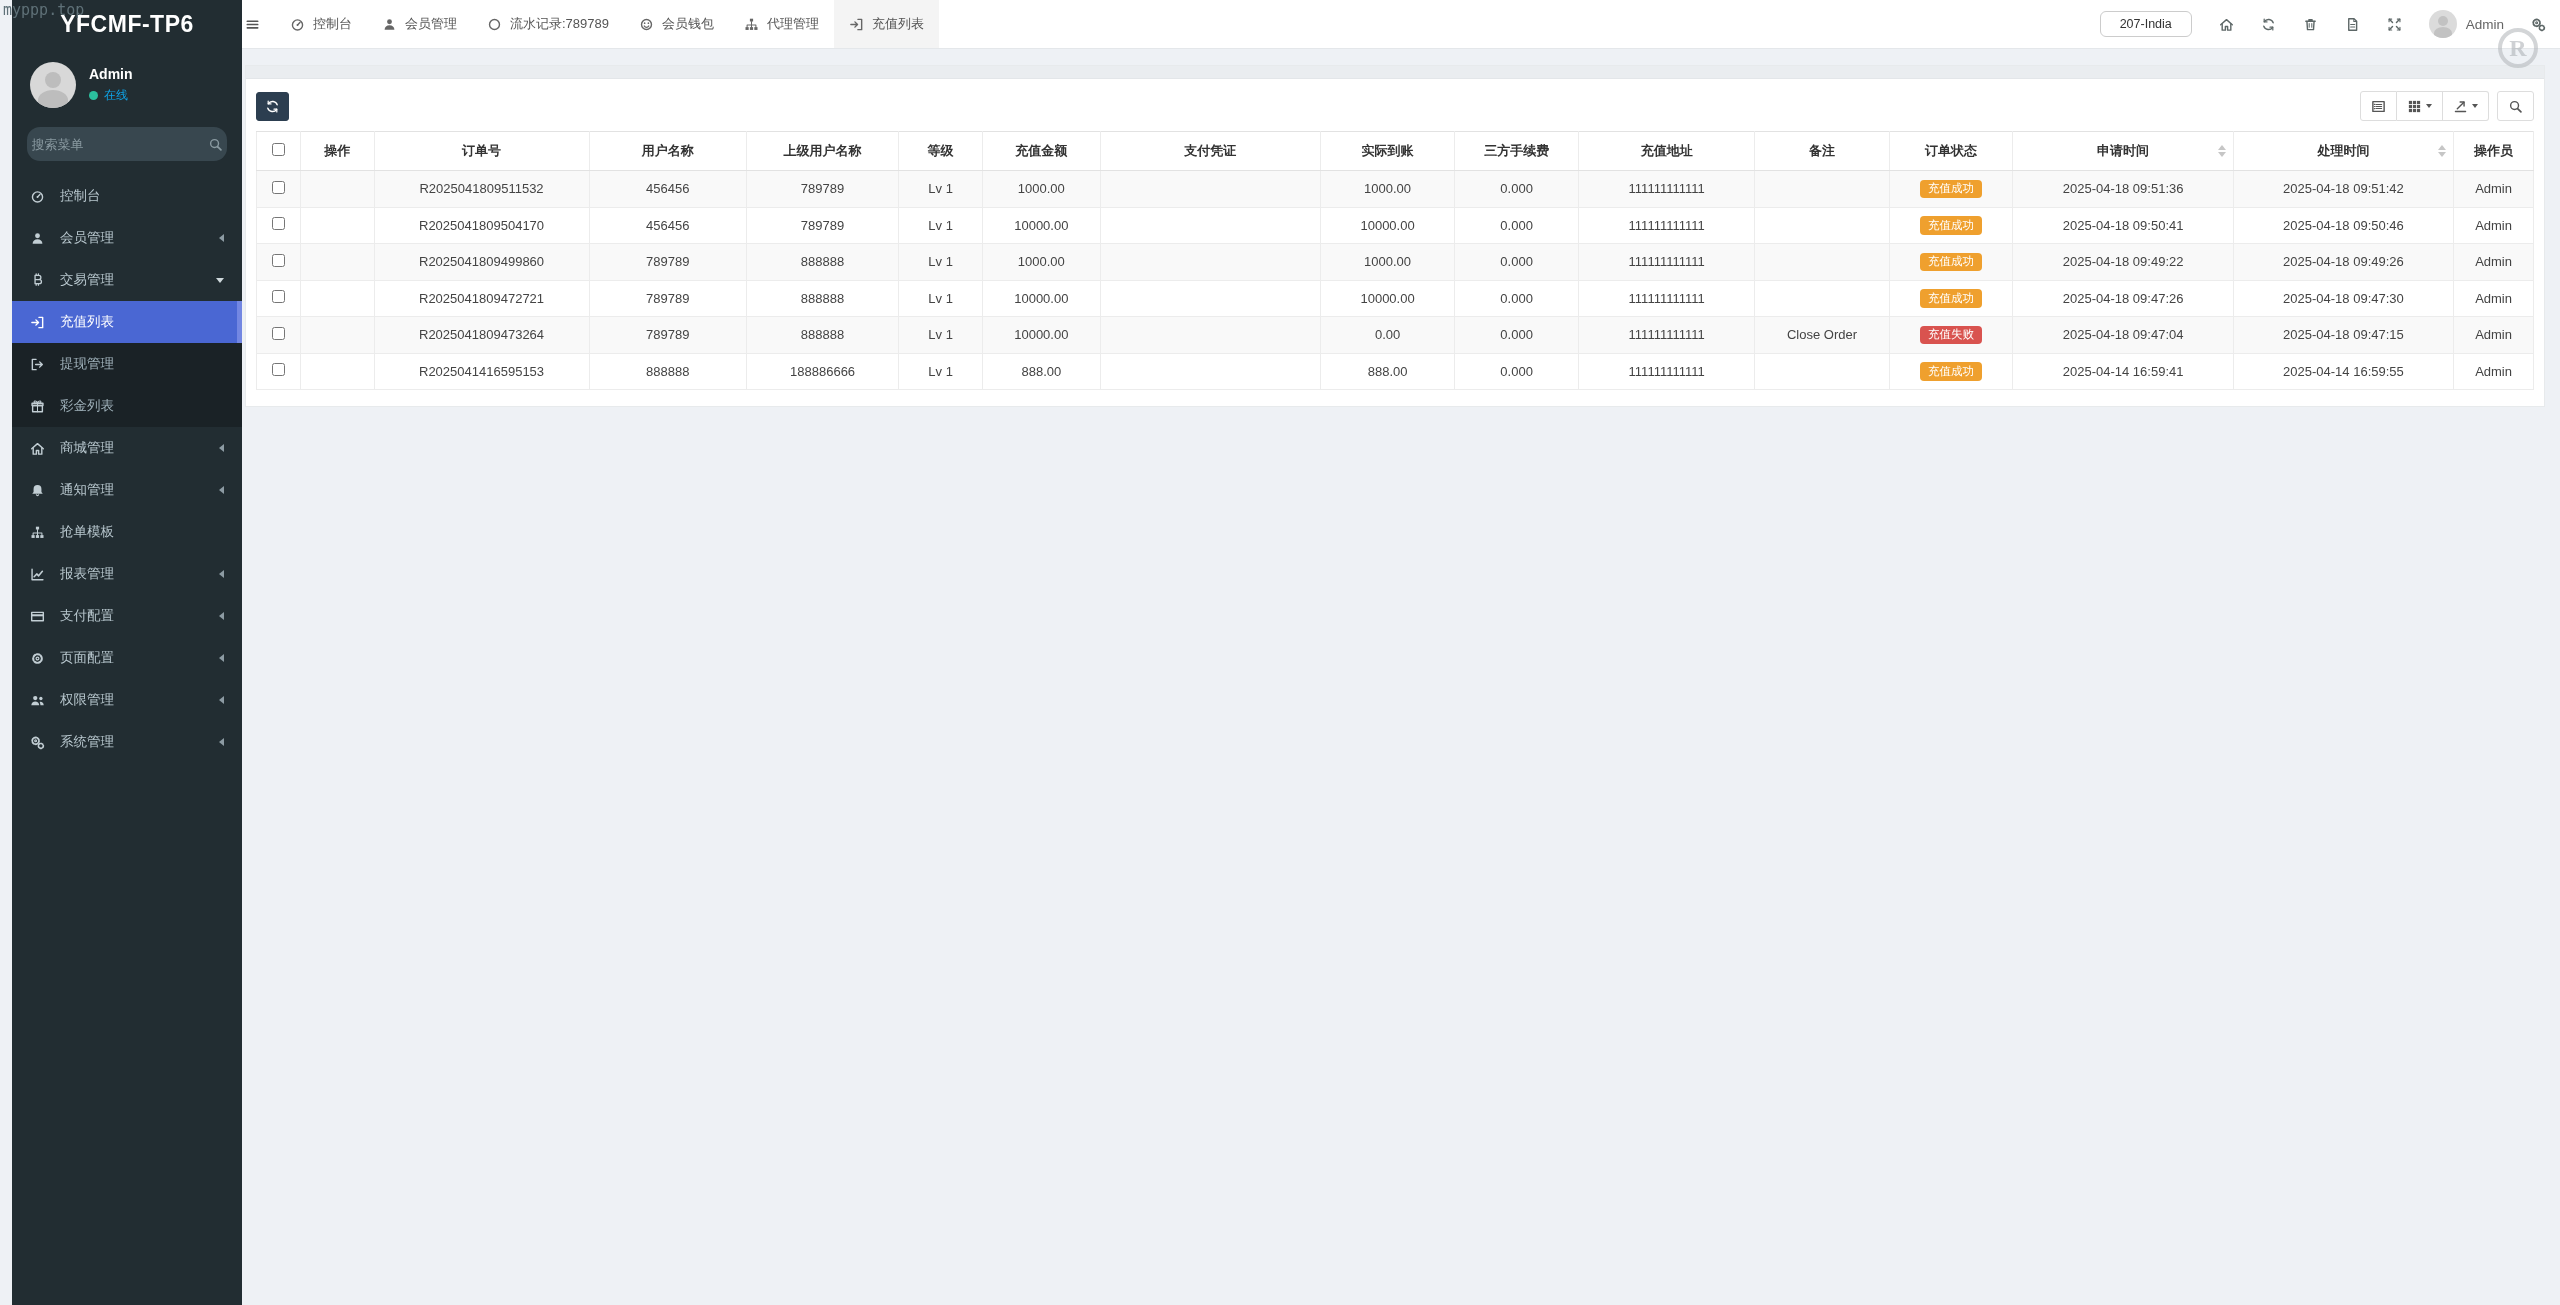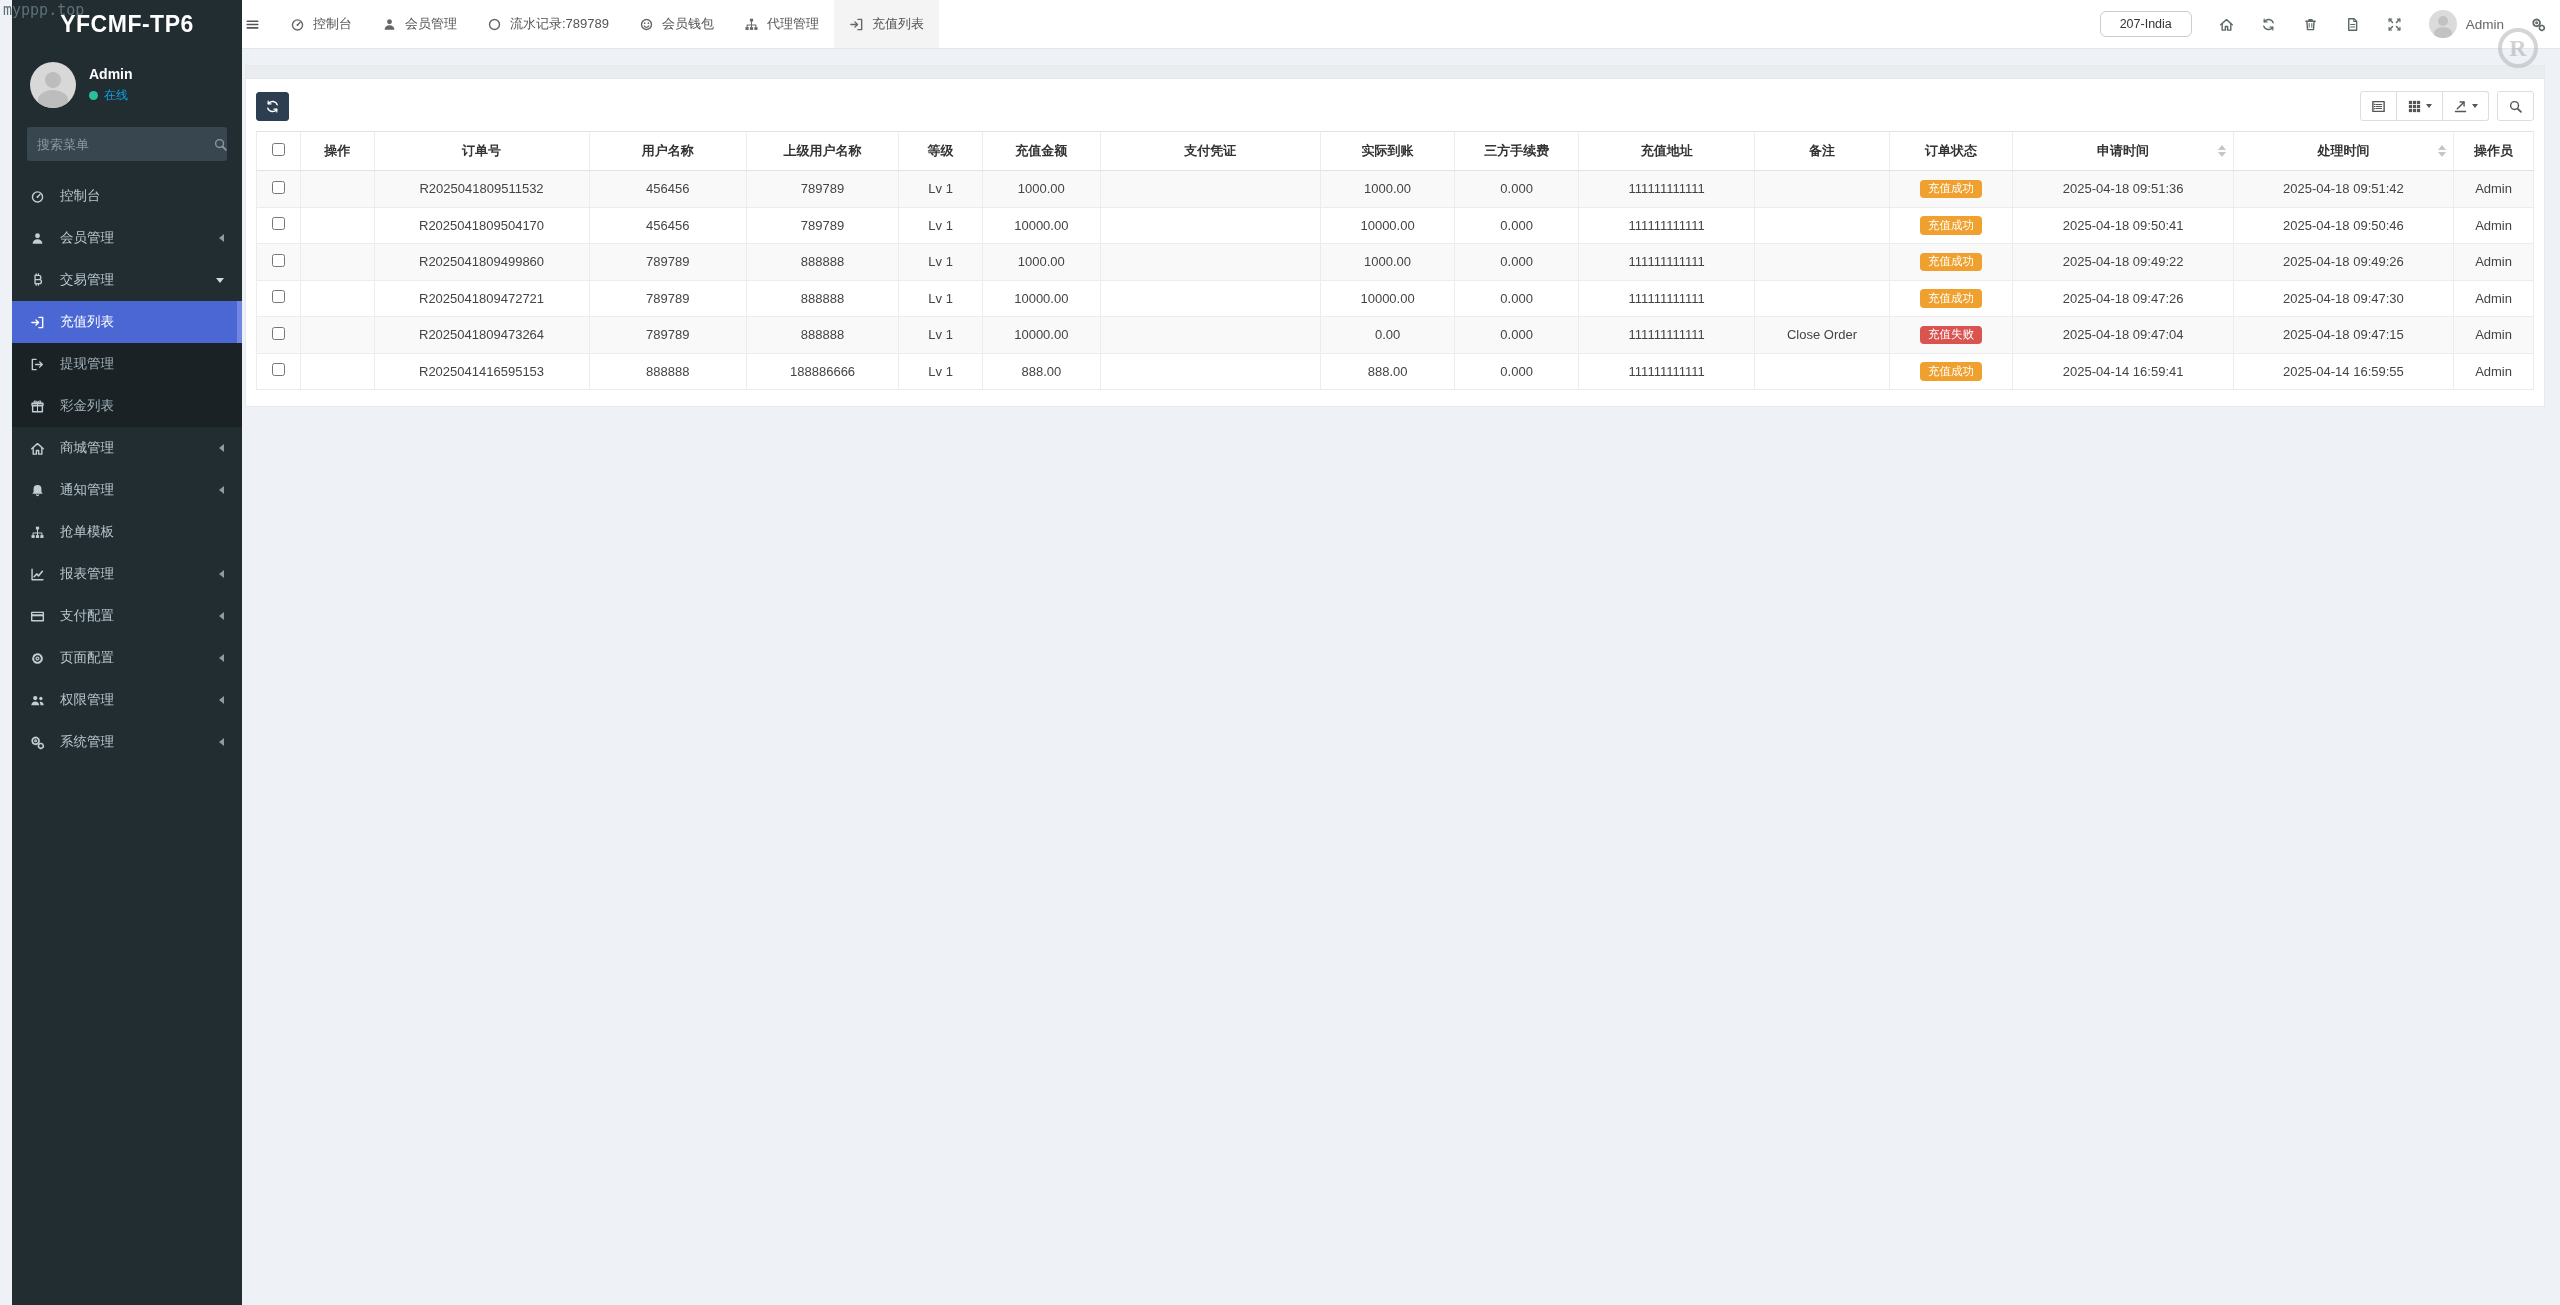--- a/index.html
+++ b/index.html
@@ -9,21 +9,21 @@
   
   .sidebar { position:absolute; left:12px; top:0; bottom:0; width:230px; background:#222d32; z-index:10; }
   .logo { height:49px; display:flex; align-items:center; justify-content:center; color:#fff; font-size:23px; font-weight:bold; letter-spacing:.5px; }
   .user-panel { display:flex; align-items:center; gap:13px; padding:13px 18px 11px; }
   .avatar-lg { width:46px; height:46px; border-radius:50%; background:#d8d8d8; position:relative; overflow:hidden; flex:0 0 auto; }
   .avatar-lg::before { content:""; position:absolute; left:50%; top:10px; width:16px; height:16px; margin-left:-8px; border-radius:50%; background:#bdbdbd; }
   .avatar-lg::after { content:""; position:absolute; left:50%; top:28px; width:30px; height:20px; margin-left:-15px; border-radius:50% 50% 0 0; background:#bdbdbd; }
   .user-meta .uname { color:#fff; font-weight:bold; font-size:14px; margin-bottom:5px; }
   .ustatus { color:#0ea5e9; font-size:12px; display:flex; align-items:center; gap:6px; }
   .dot { width:9px; height:9px; border-radius:50%; background:#2bbf9e; display:inline-block; }
-  .side-search { margin:8px 15px 14px; background:#38474f; border-radius:3px; height:34px; display:flex; align-items:center; padding:0 10px; }
+  .side-search { margin:8px 15px 14px; background:#38474f; border-radius:13px; height:34px; display:flex; align-items:center; padding:0 10px;justify-content:center; }
   .side-search input { flex:1; background:transparent; border:0; outline:none; color:#ccc; font-size:13px; }
   .side-search input::placeholder { color:#8a9aa1; }
   .side-search .ico { color:#8a9aa1; }
 
   .menu { list-style:none; }
   .menu-item { height:42px; display:flex; align-items:center; padding:0 18px; color:#b8c7ce; cursor:pointer; }
   .menu-item .ico { width:17px; color:#c2ced4; margin-right:13px; flex:0 0 auto; }
   .menu-item .mlabel { flex:1; font-size:13.5px; }
   .submenu { list-style:none; background:#1a2226; }
   .submenu .menu-item { color:#9fb1ba; }

